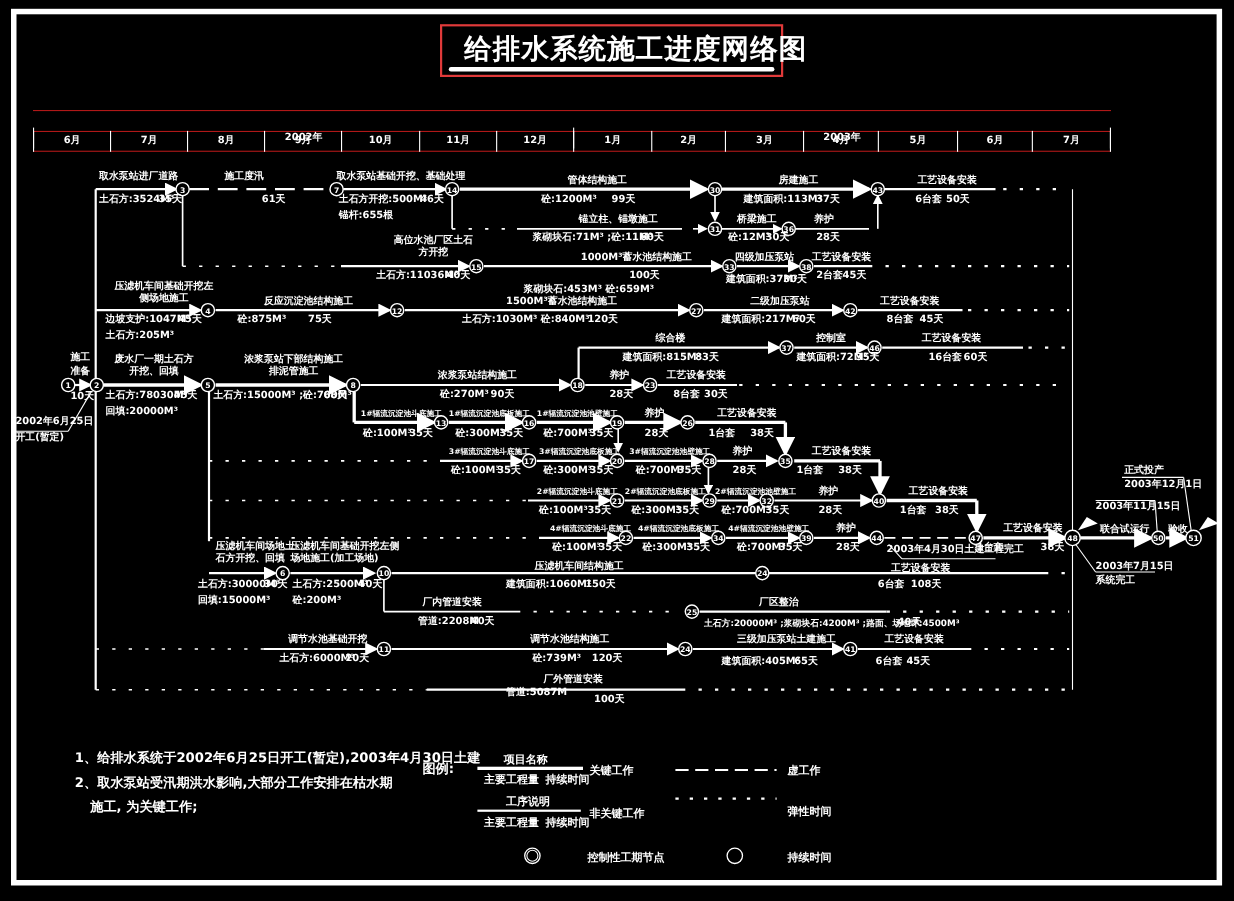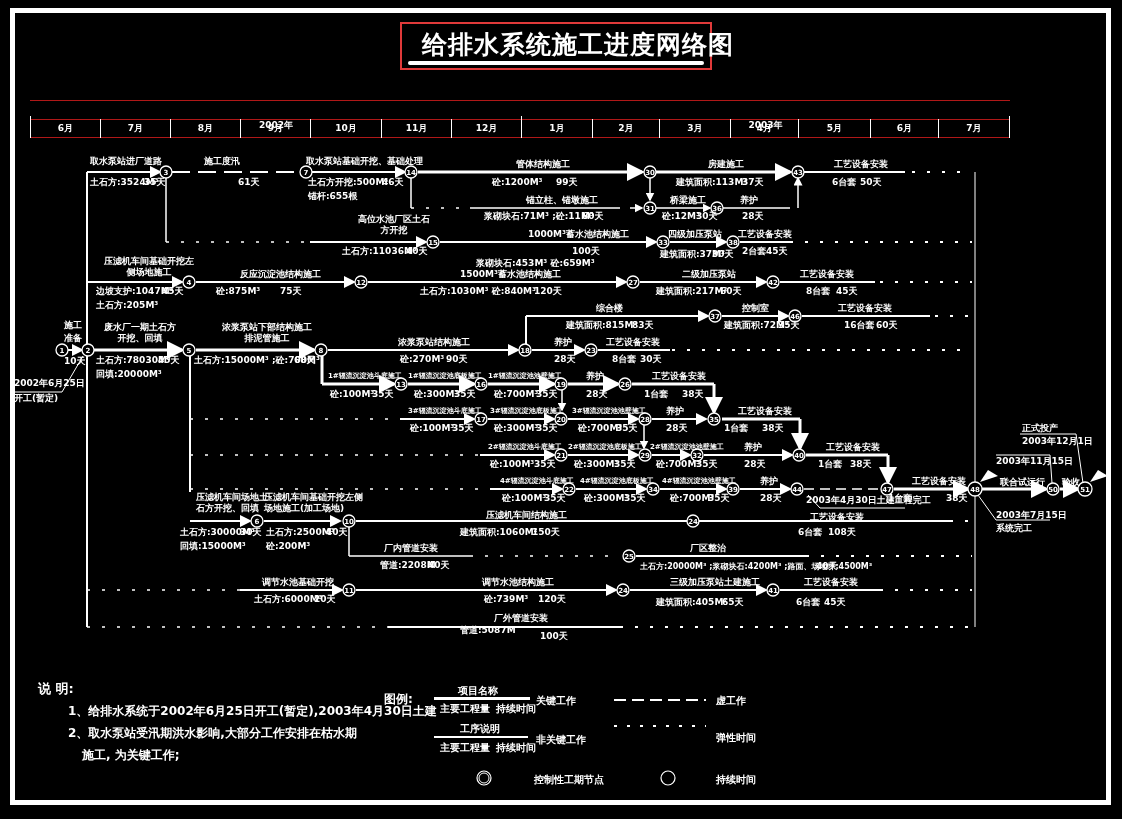--- a/index.html
+++ b/index.html
@@ -478,21 +478,20 @@
 
 <div class="t" style="left:1000px;top:477px">联合试运行</div>
 <div class="t" style="left:1062px;top:477px">验收</div>
 <div class="t" style="left:996px;top:510px">2003年7月15日</div>
 <div class="t" style="left:996px;top:523px">系统完工</div>
 <div class="t" style="left:996px;top:456px">2003年11月15日</div>
 <div class="t" style="left:1022px;top:423px">正式投产</div>
 <div class="t" style="left:1022px;top:436px">2003年12月1日</div>
 
 <div class="notes">
-  <div class="h">说 明:</div>
   <div style="padding-left:30px">1、给排水系统于2002年6月25日开工(暂定),2003年4月30日土建</div>
   <div style="padding-left:30px">2、取水泵站受汛期洪水影响,大部分工作安排在枯水期</div>
   <div style="padding-left:44px">施工, 为关键工作;</div>
 </div>
 
 <div>
   <div class="legend-t" style="left:384px;top:691px;font-size:12px">图例:</div>
   <div class="legend-t" style="left:458px;top:684px">项目名称</div>
   <div style="position:absolute;left:434px;top:697px;width:96px;height:3px;background:#fff"></div>
   <div class="legend-t" style="left:440px;top:702px">主要工程量</div>

